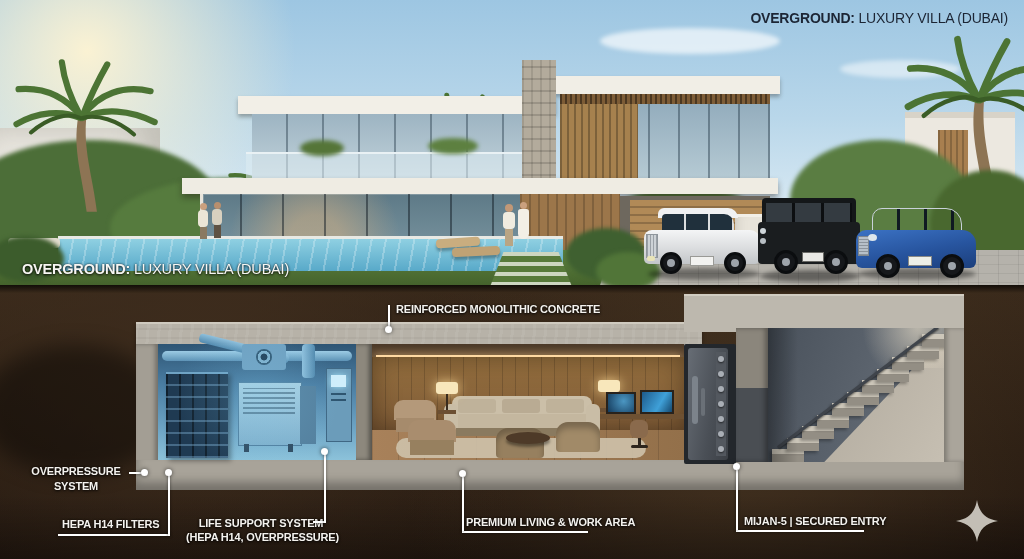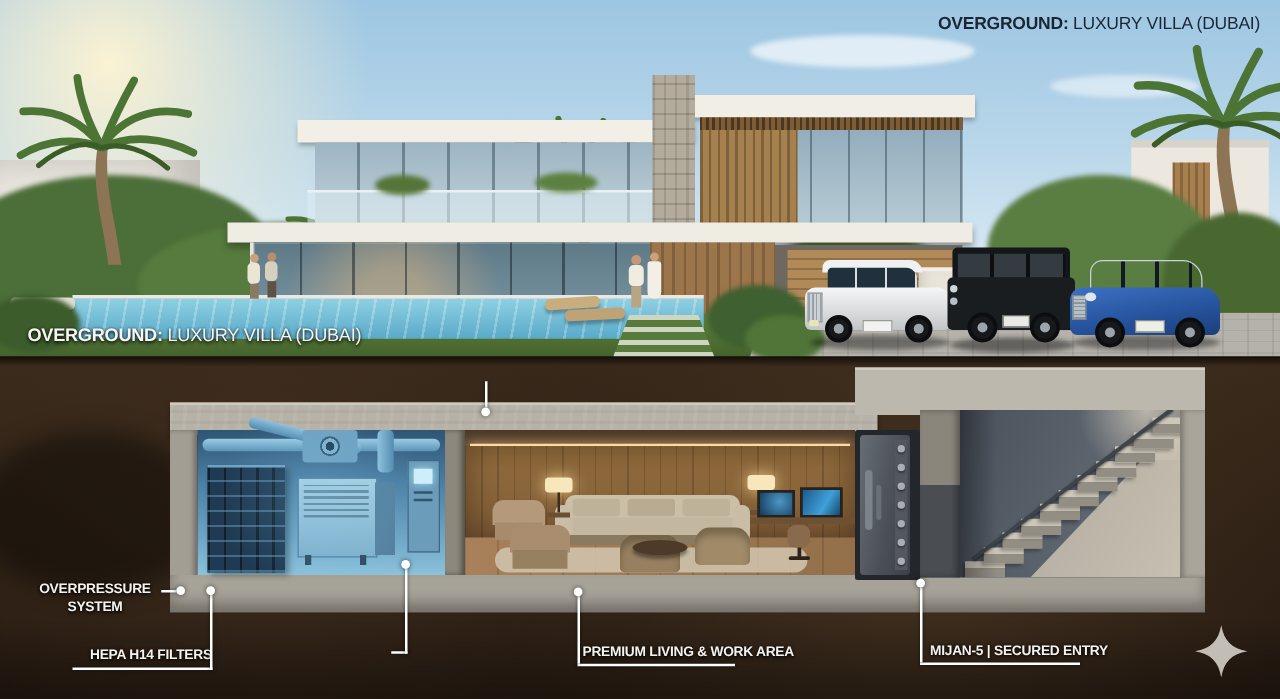--- a/index.html
+++ b/index.html
@@ -350,34 +350,39 @@
     <div class="abs step" style="left:124px;top:29px;width:32px;height:13px;"></div>
     <div class="abs step" style="left:139px;top:18px;width:32px;height:13px;"></div>
     <div class="abs step" style="left:154px;top:6px;width:32px;height:13px;"></div>
     <div class="abs" style="left:10px;top:118px;width:200px;height:3px;background:#3f444b;
          transform:rotate(-37deg);transform-origin:0 50%;box-shadow:0 1px 2px rgba(0,0,0,.5);"></div>
     <div class="abs" style="left:0;top:0;width:30px;height:134px;background:linear-gradient(90deg,rgba(0,0,0,.35),rgba(0,0,0,0));"></div>
   </div>
 
   <div class="abs line" style="left:388px;top:305px;width:2px;height:21px;"></div>
   <div class="abs dot" style="left:385px;top:326px;"></div>
+  <div class="abs lbl" style="left:396px;top:303px;">REINFORCED MONOLITHIC CONCRETE</div>
 
 
   <div class="abs" style="left:24px;top:464px;width:104px;text-align:center;line-height:15px;">
     <div class="lbl" style="position:static;">OVERPRESSURE</div>
     <div class="lbl" style="position:static;">SYSTEM</div>
   </div>
   <div class="abs line" style="left:129px;top:472px;width:12px;height:2px;"></div>
   <div class="abs dot" style="left:141px;top:469px;"></div>
 
-  <div class="abs lbl" style="left:72px;top:518px;">HEPA H14 FILTERS</div>
+  <div class="abs lbl" style="left:62px;top:518px;">HEPA H14 FILTERS</div>
   <div class="abs line" style="left:58px;top:534px;width:112px;height:2px;"></div>
   <div class="abs line" style="left:168px;top:475px;width:2px;height:61px;"></div>
   <div class="abs dot" style="left:165px;top:469px;"></div>
 
+  <div class="abs" style="left:186px;top:516px;width:150px;text-align:center;line-height:14px;">
+    <div class="lbl" style="position:static;">LIFE SUPPORT SYSTEM</div>
+    <div class="lbl" style="position:static;">(HEPA H14, OVERPRESSURE)</div>
+  </div>
   <div class="abs line" style="left:313px;top:521px;width:13px;height:2px;"></div>
   <div class="abs line" style="left:324px;top:453px;width:2px;height:70px;"></div>
   <div class="abs dot" style="left:321px;top:448px;"></div>
 
   <div class="abs lbl" style="left:466px;top:516px;">PREMIUM LIVING &amp; WORK AREA</div>
   <div class="abs line" style="left:462px;top:531px;width:126px;height:2px;"></div>
   <div class="abs line" style="left:462px;top:477px;width:2px;height:54px;"></div>
   <div class="abs dot" style="left:459px;top:470px;"></div>
 
   <div class="abs lbl" style="left:744px;top:515px;">MIJAN-5 | SECURED ENTRY</div>

